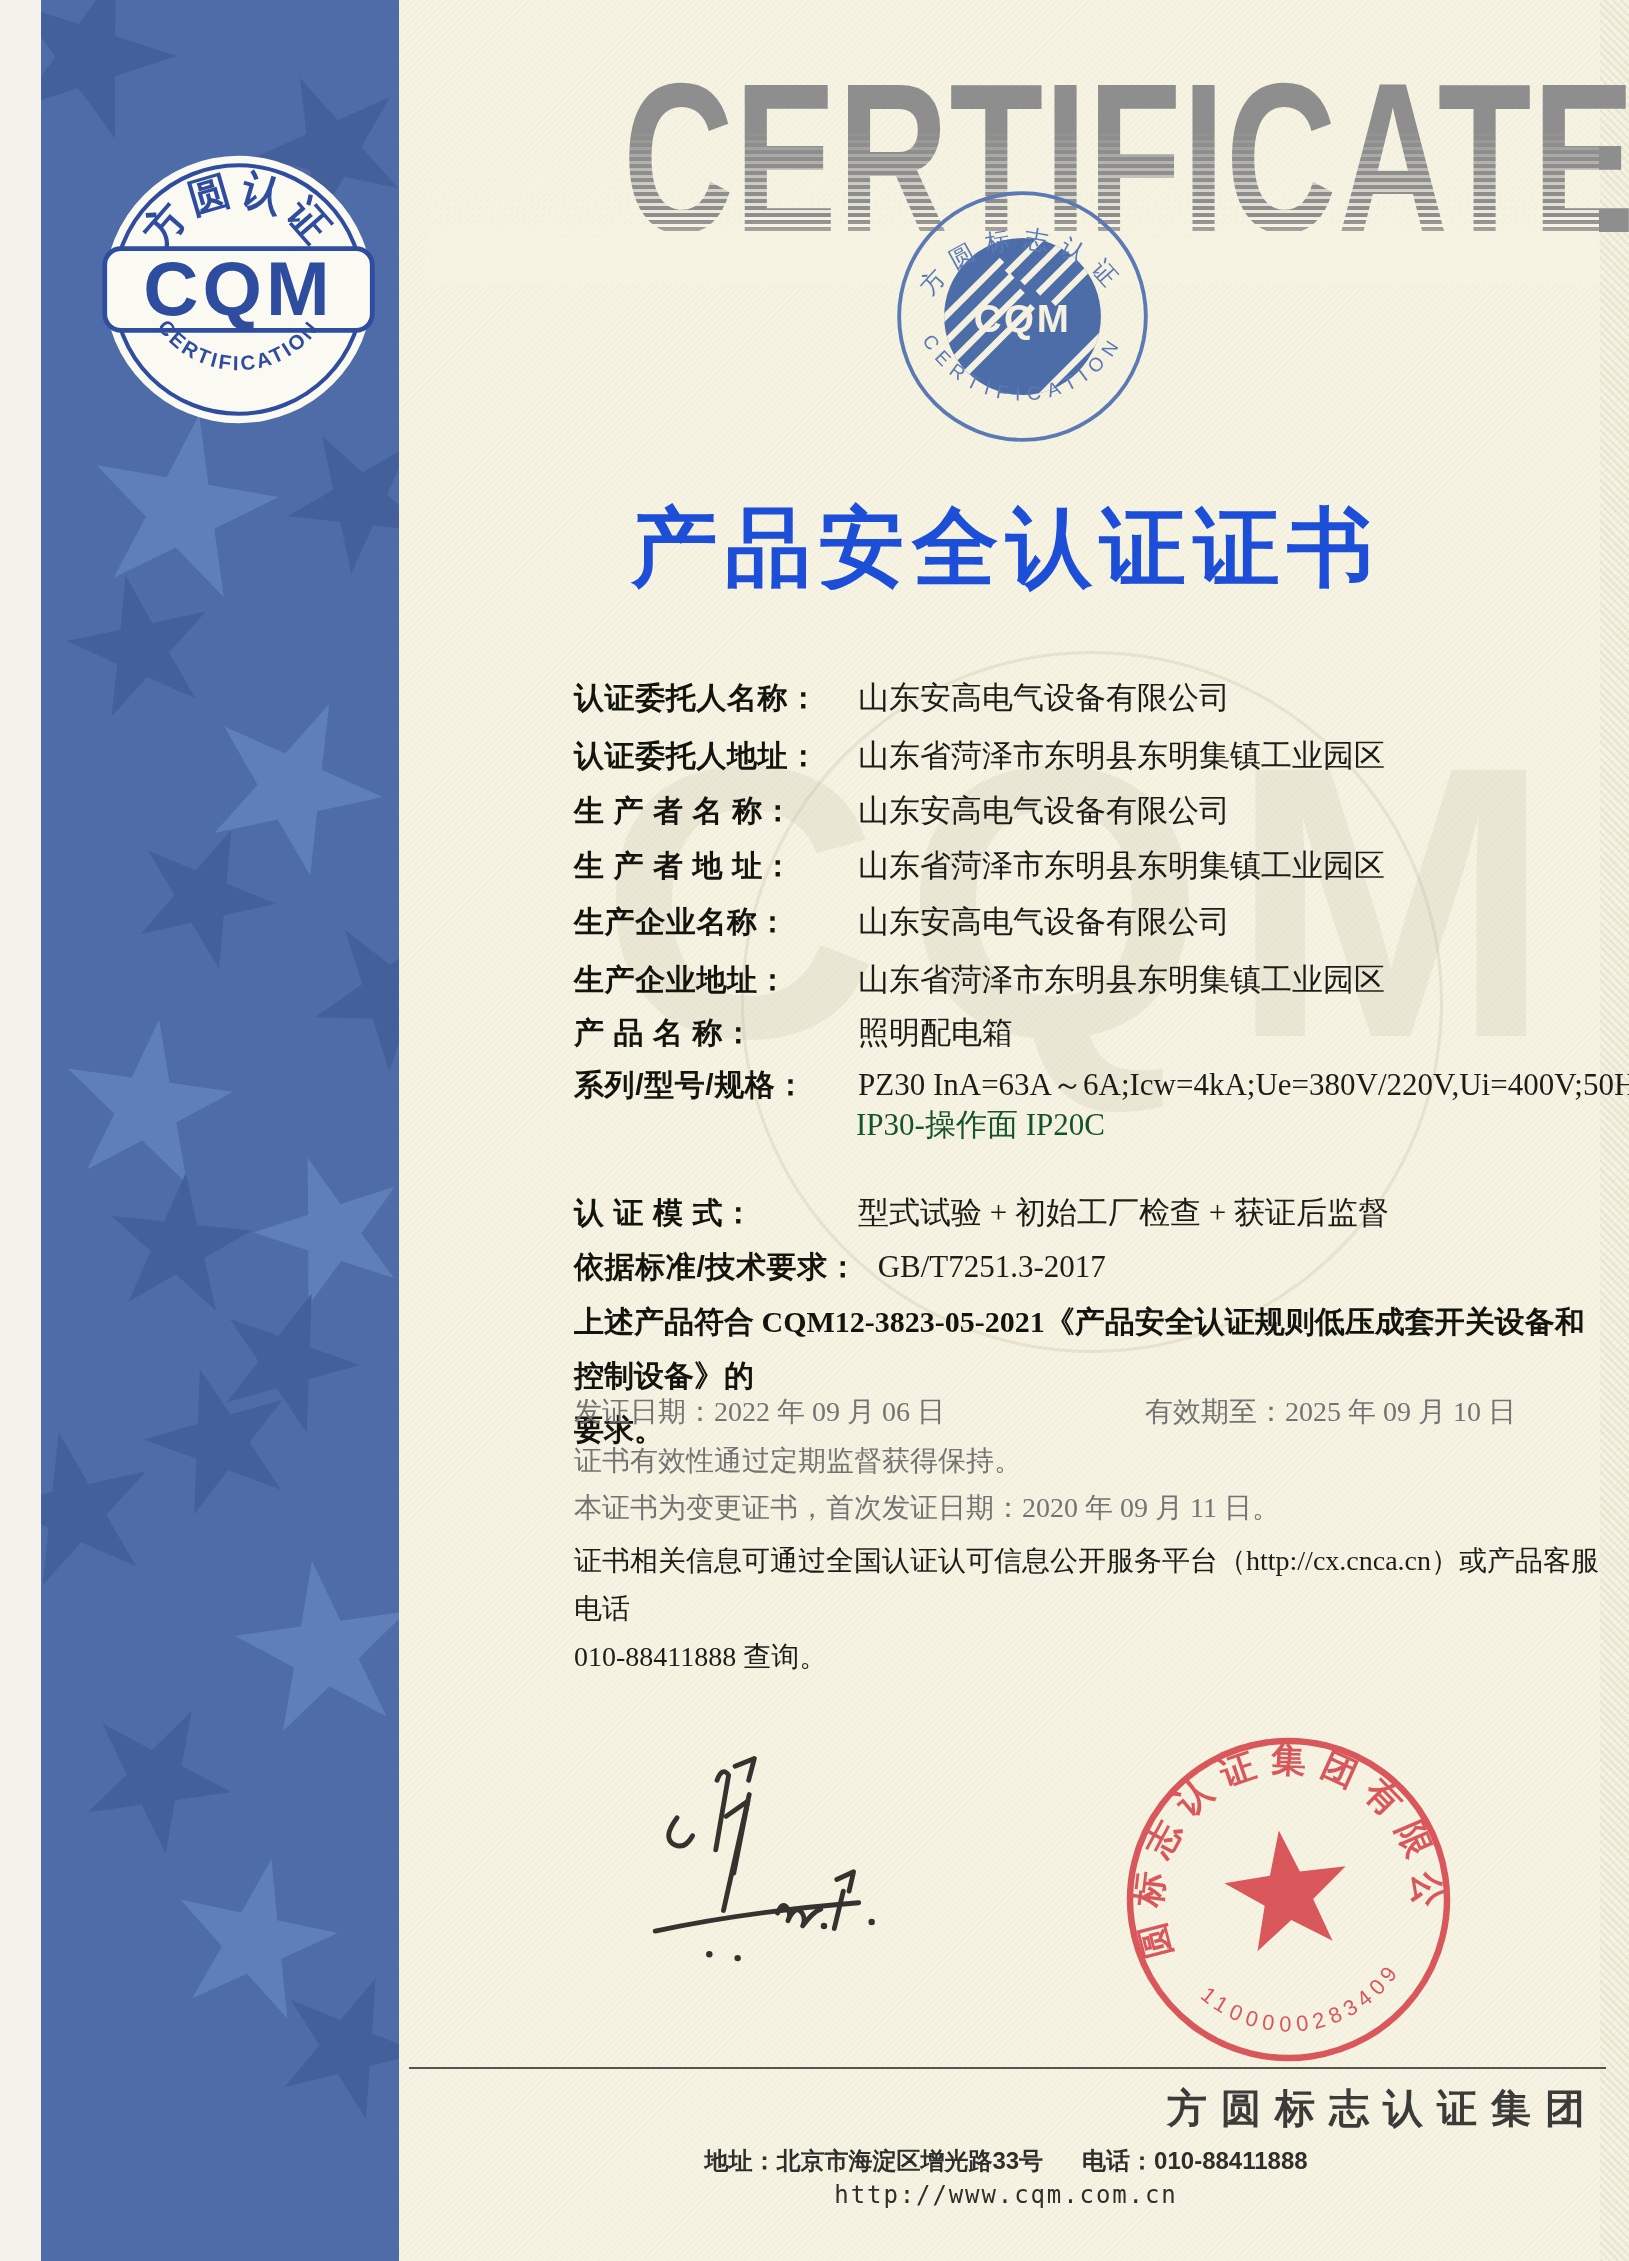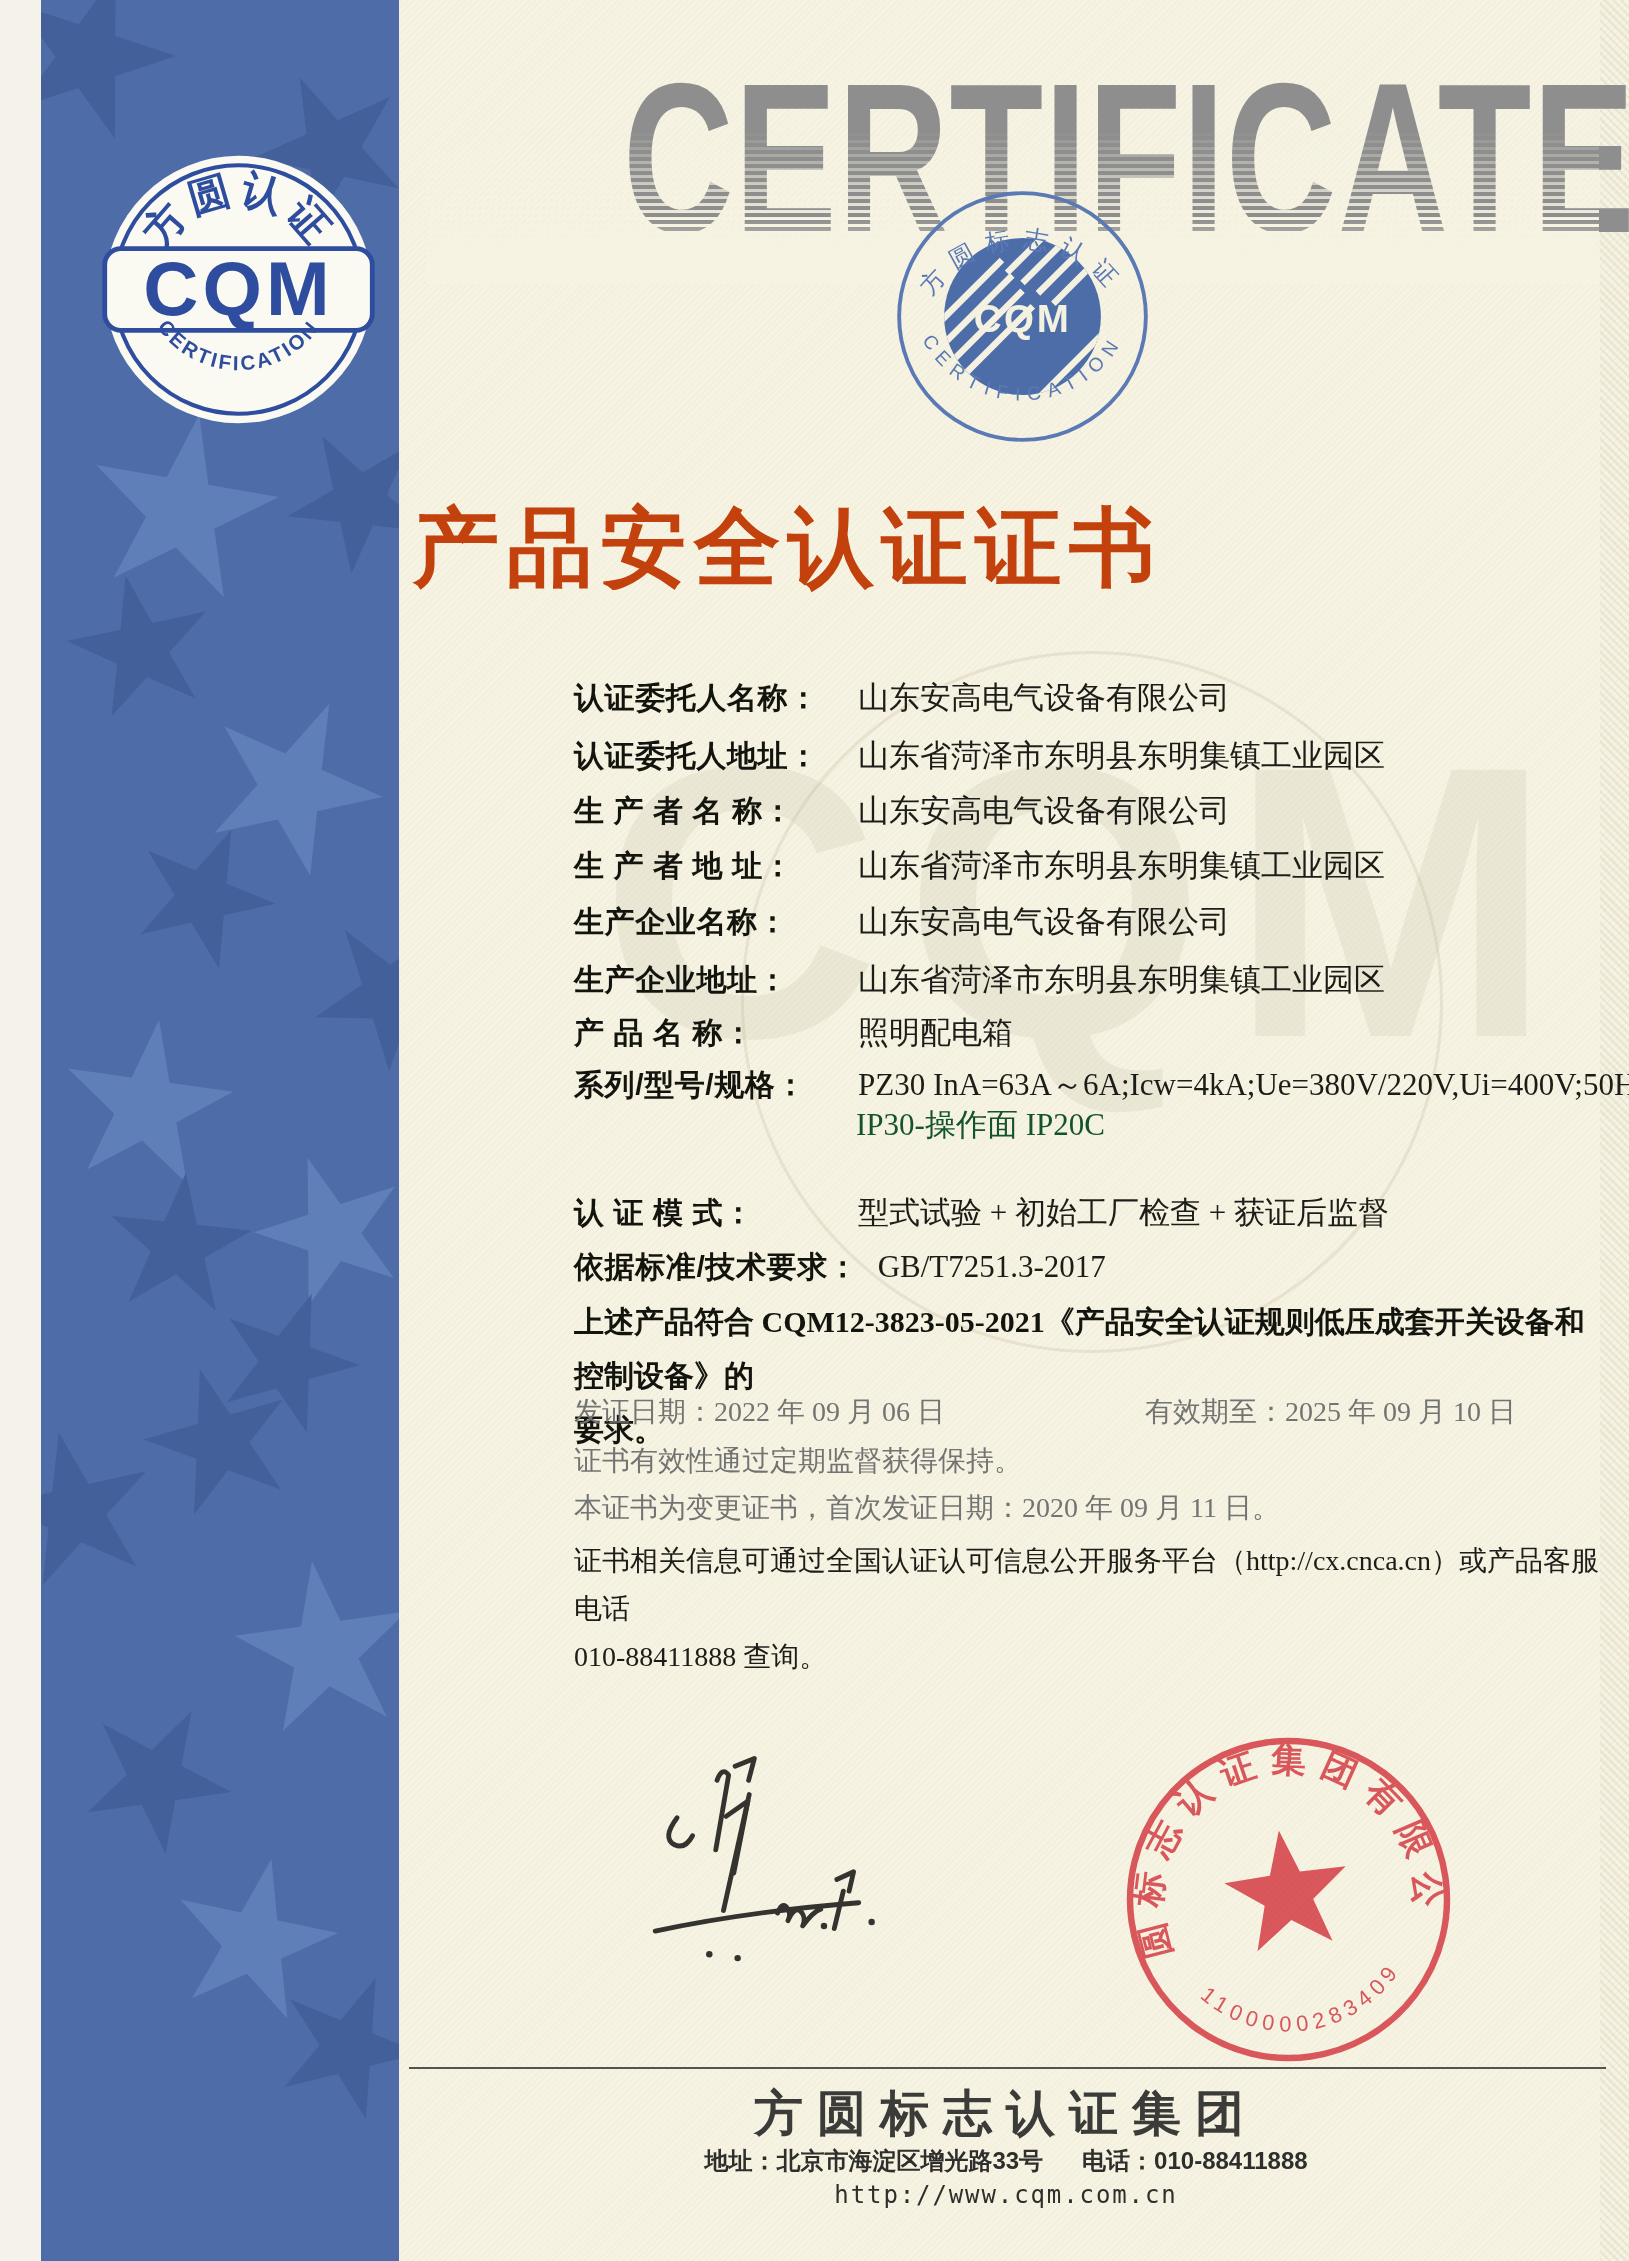--- a/index.html
+++ b/index.html
@@ -29,40 +29,40 @@
         mask-image:linear-gradient(to bottom,transparent 34%,#000 72%);}
   .certword .fade{position:absolute;inset:0;
         background:linear-gradient(to bottom,transparent 72%,#f6f3e2 96%);}
   .centerlogo{position:absolute;left:894px;top:188px;width:257px;height:257px;z-index:5;}
   
   .wm-ring{position:absolute;left:741px;top:651px;width:696px;height:696px;border:3.2px solid rgba(180,170,140,0.22);
         border-radius:50%;z-index:1;}
   .wm-cqm{position:absolute;left:600px;top:709px;font-family:"Liberation Sans","DejaVu Sans",sans-serif;
         font-weight:800;font-size:387px;line-height:387px;letter-spacing:24.5px;color:rgba(177,167,138,0.15);z-index:1;}
   
-  .title{position:absolute;left:413px;top:490px;width:1186px;font-weight:700;
-        font-size:86px;letter-spacing:7.7px;color:#c2410c;z-index:5;white-space:nowrap;}
+  .title{position:absolute;left:413px;top:490px;width:1186px;text-align:center;font-weight:700;
+        font-size:86px;letter-spacing:7.7px;color:#1d4ed8;z-index:5;white-space:nowrap;}
   .certno{position:absolute;left:413px;top:598px;width:1186px;text-align:center;font-size:35px;z-index:5;white-space:nowrap;}
   .row{position:absolute;left:574px;white-space:nowrap;z-index:5;}
   .lbl{display:inline-block;min-width:284px;font-family:"Liberation Sans","DejaVu Sans",sans-serif;
         font-weight:700;font-size:30px;letter-spacing:0.6px;color:#14140f;vertical-align:baseline;}
   .val{font-size:31px;color:#1c1c18;}
   .val2{position:absolute;left:856px;white-space:nowrap;font-size:31px;color:#14532d;z-index:5;}
   .para{position:absolute;left:574px;width:1032px;font-weight:700;font-size:30px;line-height:54px;
         color:#14140f;z-index:5;}
   .note{position:absolute;left:574px;font-size:28px;color:#737373;z-index:5;white-space:nowrap;}
   .note-wrap{position:absolute;left:574px;width:1032px;font-size:28px;line-height:48px;color:#1c1c18;z-index:5;}
   
   .signature{position:absolute;left:632px;top:1753px;width:277px;height:226px;z-index:6;}
   .stamp{position:absolute;left:1121px;top:1732px;width:335px;height:335px;z-index:7;opacity:0.93;
         transform:rotate(-8deg);mix-blend-mode:multiply;}
   
   .rule{position:absolute;left:409px;top:2067px;width:1197px;height:1.9px;background:#55534f;z-index:5;}
-  .f-org{position:absolute;left:413px;top:2081px;width:1186px;text-align:center;font-weight:700;
-        font-size:49px;letter-spacing:14px;color:#3b3b39;z-index:5;white-space:nowrap;}
+  .f-org{position:absolute;left:413px;top:2081px;width:1186px;text-align:right;font-weight:700;
+        font-size:40px;letter-spacing:14px;color:#3b3b39;z-index:5;white-space:nowrap;}
   .f-addr{position:absolute;left:413px;top:2145px;width:1186px;text-align:center;
         font-family:"Liberation Sans","DejaVu Sans",sans-serif;font-weight:700;
         font-size:24px;color:#2e2e2c;z-index:5;white-space:nowrap;}
   .f-addr .gap{display:inline-block;width:39px;}
   .f-url{position:absolute;left:413px;top:2181px;width:1186px;text-align:center;
         font-family:"DejaVu Sans Mono","Liberation Mono",monospace;font-size:24px;letter-spacing:1.9px;
         color:#2e2e2c;z-index:5;white-space:nowrap;}
   .serial{position:absolute;left:132px;top:2155px;font-family:"DejaVu Sans Mono","Liberation Mono",monospace;
         font-size:41px;letter-spacing:11.6px;color:#6d3150;z-index:6;white-space:nowrap;}
 </style>

